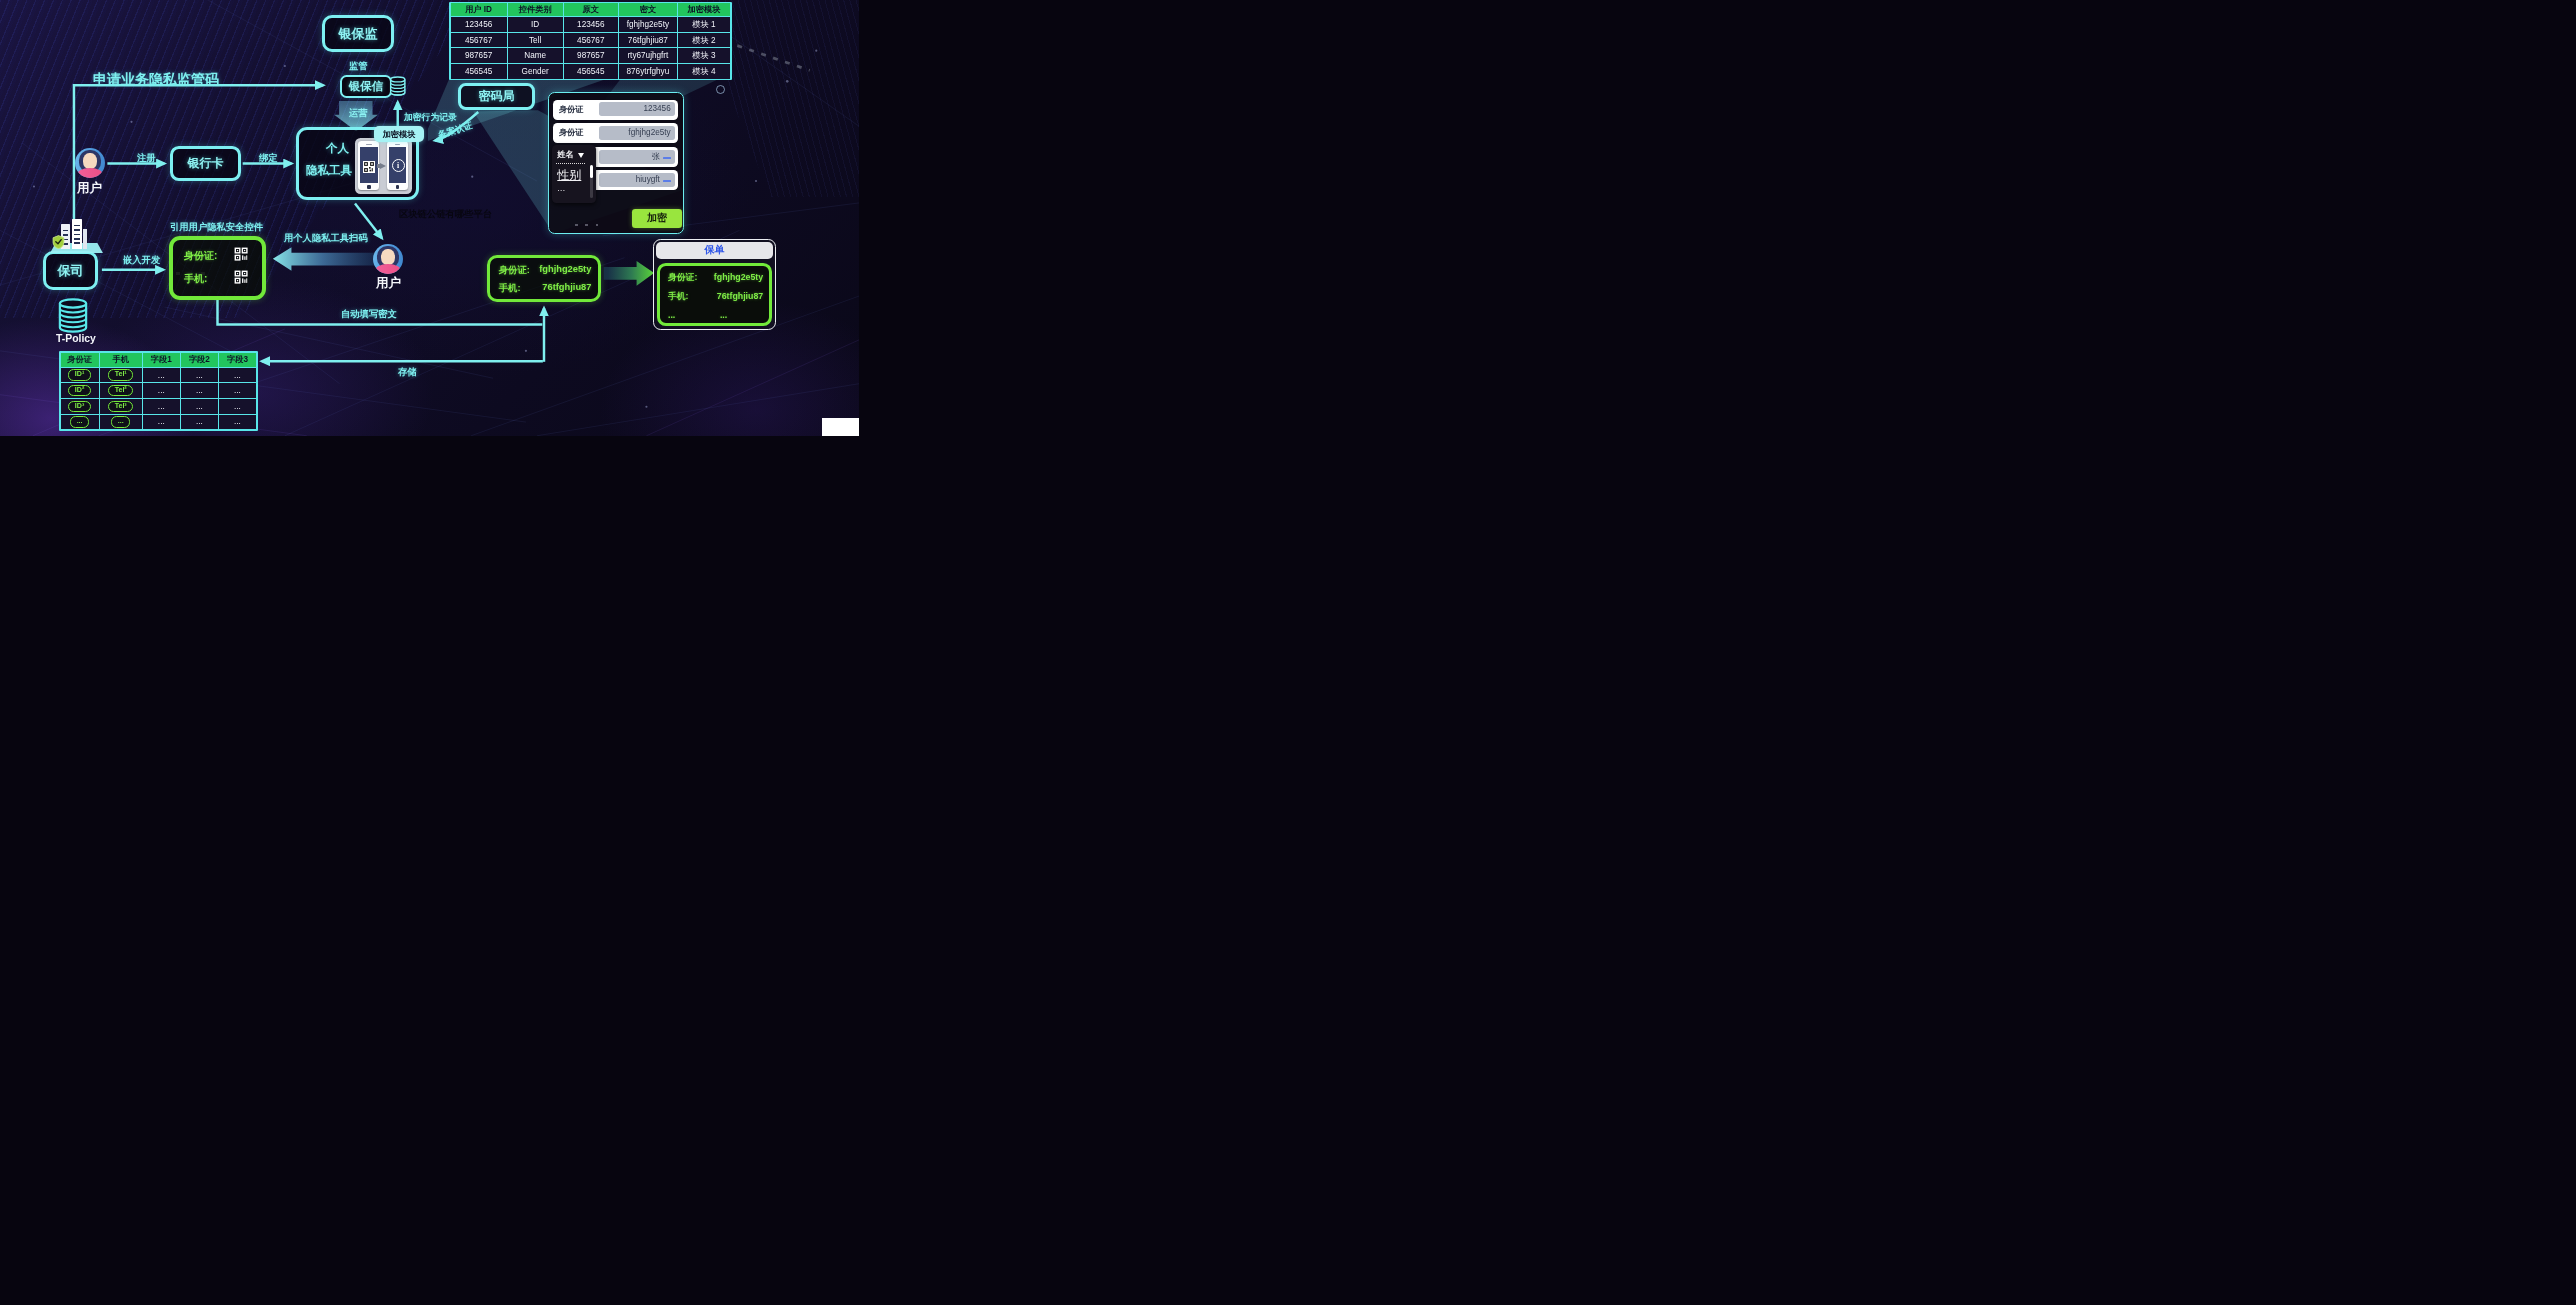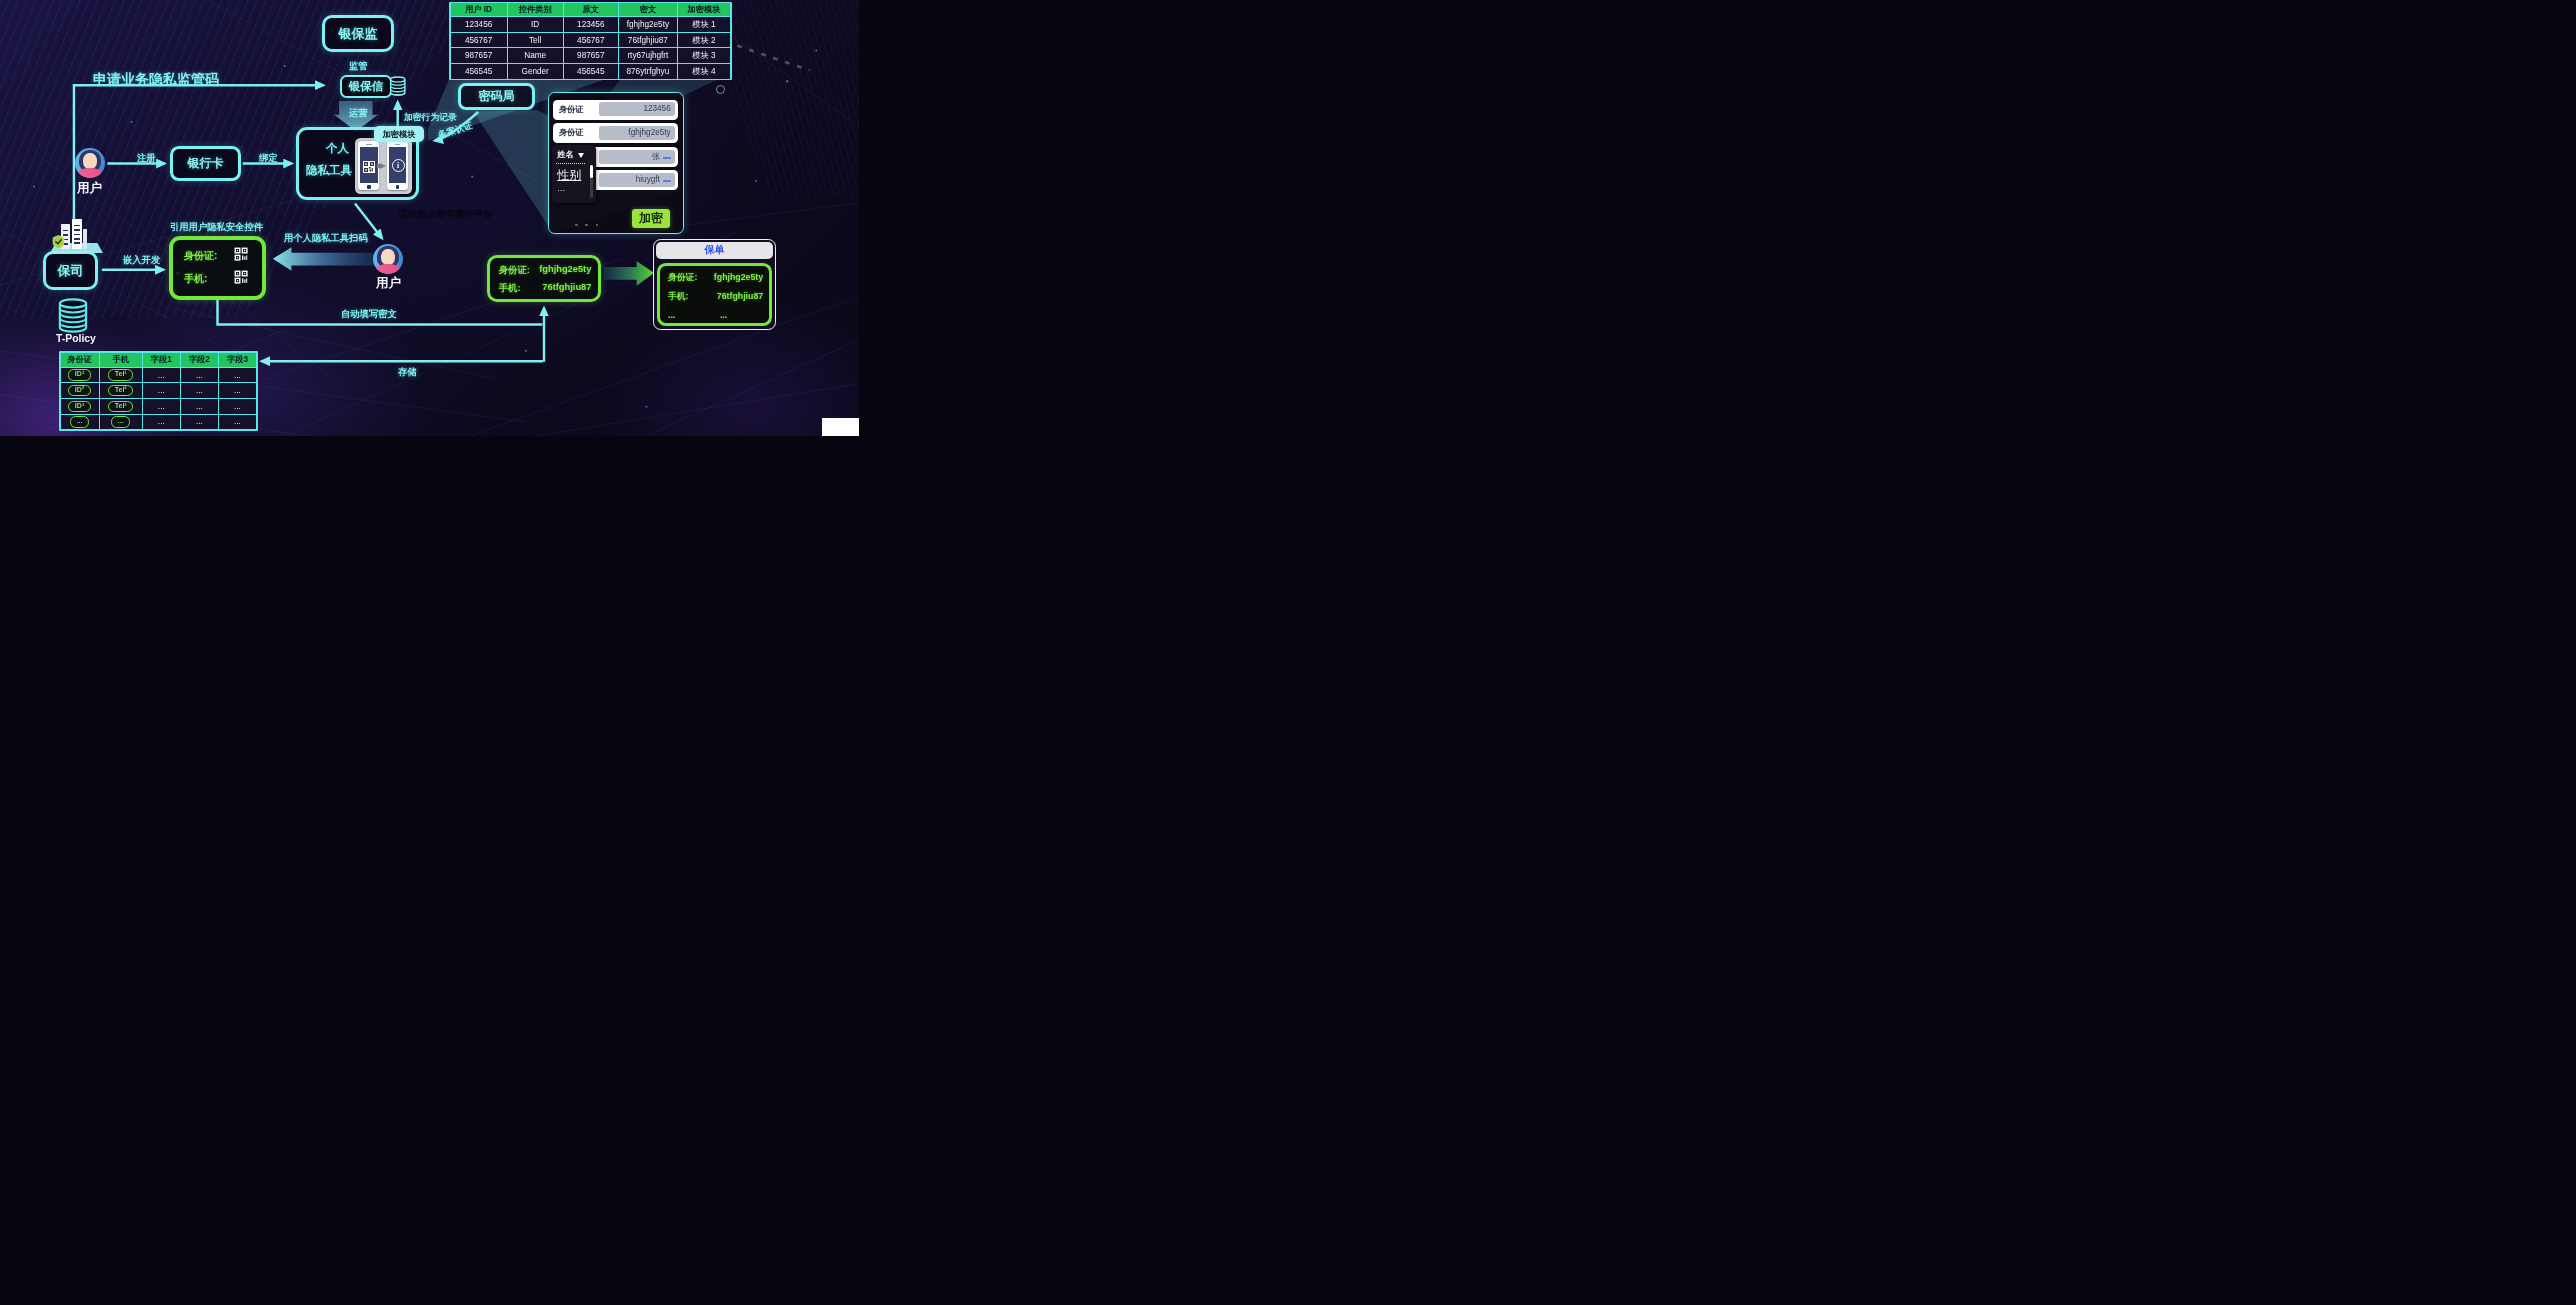--- a/index.html
+++ b/index.html
@@ -46,22 +46,22 @@
   .dropdown{position:absolute;left:3.3px;top:52px;width:44px;height:58px;background:#17141f;border-radius:4.4px;z-index:9;
     box-shadow:0 1.1px 4.4px rgba(0,0,0,.6);color:#f2f2f5;}
   .dd-head{position:absolute;left:5px;top:4.4px;font-size:8.2px;font-weight:bold;}
   .dd-caret{position:absolute;left:26px;top:7.7px;width:0;height:0;border-left:3.8px solid transparent;
     border-right:3.8px solid transparent;border-top:5px solid #fff;}
   .dd-sep{position:absolute;left:3.8px;top:17.5px;width:28.5px;border-top:1.1px dotted rgba(255,255,255,.85);}
   .dd-opt{position:absolute;left:5px;top:22px;font-size:12px;text-decoration:underline;}
   .dd-more{position:absolute;left:5px;top:39px;font-size:8.2px;letter-spacing:0.5px;}
   .dd-track{position:absolute;right:3.8px;top:20px;width:2.7px;height:33px;background:rgba(255,255,255,.16);border-radius:1.6px;}
   .dd-thumb{position:absolute;right:3.8px;top:20px;width:2.7px;height:13px;background:#fff;border-radius:1.6px;}
-  .btn-enc{position:absolute;left:83px;top:116px;width:38px;height:18.6px;background:#99e53e;border-radius:3.3px;
-    color:#18230d;font-weight:bold;font-size:12px;display:flex;align-items:center;justify-content:center;z-index:9;
+  .btn-enc{position:absolute;left:83px;top:116px;width:50px;height:18.6px;background:#99e53e;border-radius:3.3px;
+    color:#18230d;font-weight:bold;font-size:10px;display:flex;align-items:center;justify-content:center;z-index:9;
     box-shadow:0 0 5.5px rgba(150,230,70,.4);}
   .pdots span{display:inline-block;width:2.7px;height:2.2px;background:rgba(150,150,165,.55);margin-right:7.7px;}
   
   .avatar{position:absolute;width:30px;height:30px;border-radius:50%;overflow:hidden;z-index:6;
     background:linear-gradient(100deg,#6db9ec 0%,#4b95da 60%,#3f86cc 100%);}
   .av-hair{position:absolute;left:13%;top:6%;width:74%;height:74%;background:#2d3666;border-radius:46% 46% 42% 42%;}
   .av-face{position:absolute;left:28%;top:17%;width:44%;height:52%;background:#f6d9c0;border-radius:48% 48% 46% 46%;}
   .av-shirt{position:absolute;left:8%;bottom:-10%;width:84%;height:44%;border-radius:50% 50% 0 0;
     background:linear-gradient(90deg,#f0609a 0%,#ee4f86 100%);}
   

